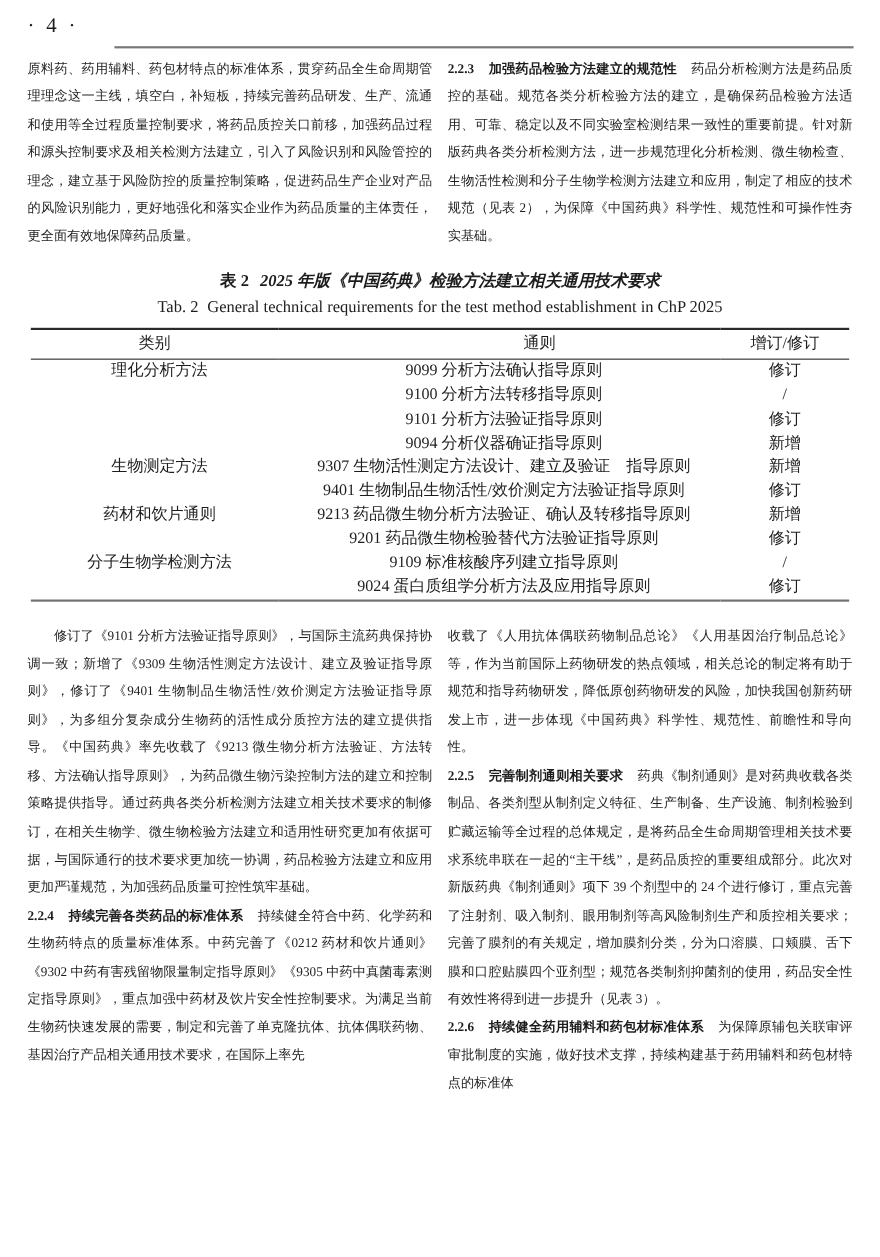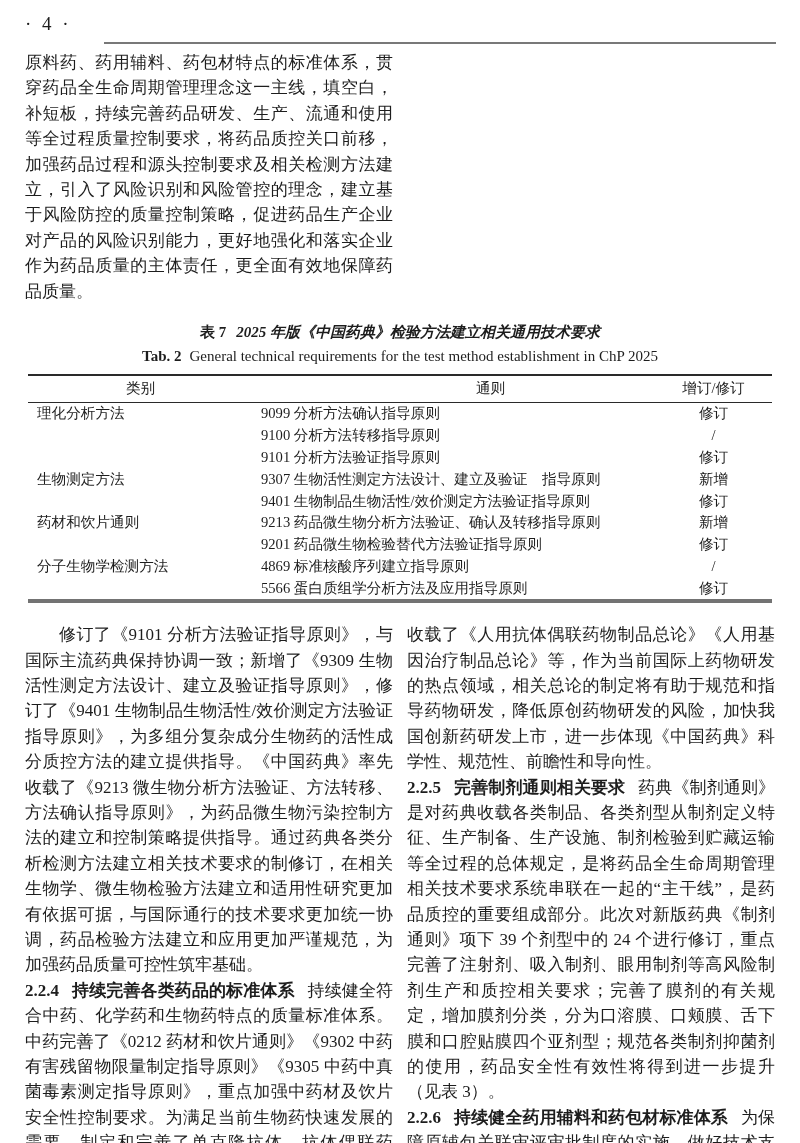--- a/index.html
+++ b/index.html
@@ -22,42 +22,42 @@
   .journal { white-space:nowrap; }
   .journal-cn { font-weight:bold; font-size:21px; letter-spacing:1px; }
   .journal-en { font-size:16px; margin-left:4px; }
   .head-rule {
     position:absolute; top:42px; left:104px; right:24px;
     height:2px; background:#787878;
   }
   
   .content { position:absolute; top:50px; left:25px; right:25px; }
   .cols { display:flex; justify-content:space-between; }
-  .col { width:368px; font-size:17px; line-height:25.4px; text-align:justify; }
+  .col { width:368px; font-size:12px; line-height:25.4px; text-align:justify; }
   p { margin:0; }
   .indent { text-indent:2em; }
   .sec-num { font-weight:bold; margin-right:13px; }
   .sec-title { font-weight:bold; margin-right:13px; }
   
   .table-block { margin-top:18px; }
   .cap-cn { text-align:center; font-size:15px; line-height:21px; }
   .cap-cn .cap-label { font-weight:bold; margin-right:10px; }
   .cap-cn .cap-text { font-weight:bold; font-style:italic; }
   .cap-en { text-align:center; font-size:15px; line-height:22px; margin-top:2px; }
-  .cap-en .cap-label { font-weight:bold; margin-right:8px;margin-top:40px; }
+  .cap-en .cap-label { font-weight:normal; margin-right:8px;margin-top:40px; }
   table.gt {
     width:744px; margin:7px auto 0; border-collapse:collapse;
     font-size:14.6px; line-height:17px;
-    border-top:2px solid #2a2a2a; border-bottom:4px solid #737373;
+    border-top:2px solid #2a2a2a; border-bottom:2px solid #737373;
   }
   table.gt th {
     font-weight:normal; padding:4px 0 5px;
     border-bottom:1.2px solid #2a2a2a;
   }
-  table.gt td { padding:2.4px 0; }
+  table.gt td { padding:2.4px 0;text-align:center; }
   .c-cat  { text-align:left; padding-left:9px !important; }
   .c-rule { text-align:left; padding-left:8px !important; }
   .c-stat { text-align:center; }
   th.h-cat  { text-align:center; }
   th.h-rule { text-align:center; padding-left:73px !important; }
   th.h-stat { text-align:center; }
   .bottom { margin-top:19px; }
 </style>
 </head>
 <body>
@@ -68,25 +68,28 @@
     <span class="page-num">· 4 ·</span>
   </div>
   <div class="head-rule"></div>
 
   <div class="content">
 
     <div class="cols">
       <div class="col">
         <p>原料药、药用辅料、药包材特点的标准体系，贯穿药品全生命周期管理理念这一主线，填空白，补短板，持续完善药品研发、生产、流通和使用等全过程质量控制要求，将药品质控关口前移，加强药品过程和源头控制要求及相关检测方法建立，引入了风险识别和风险管控的理念，建立基于风险防控的质量控制策略，促进药品生产企业对产品的风险识别能力，更好地强化和落实企业作为药品质量的主体责任，更全面有效地保障药品质量。</p>
       </div>
+      <div class="col">
+        <p><span class="sec-num">2.2.3</span><span class="sec-title">加强药品检验方法建立的规范性</span><span>药品分析检测方法是药品质控的基础。规范各类分析检验方法的建立，是确保药品检验方法适用、可靠、稳定以及不同实验室检测结果一致性的重要前提。针对新版药典各类分析检测方法，进一步规范理化分析检测、微生物检查、生物活性检测和分子生物学检测方法建立和应用，制定了相应的技术规范（见表 2），为保障《中国药典》科学性、规范性和可操作性夯实基础。</span></p>
+      </div>
     </div>
 
     <div class="table-block">
       <div class="cap-cn">
-        <span class="cap-label">表 7</span><span class="cap-text">2025 年版《中国药典》检验方法建立相关通用技术要求</span>
+        <span class="cap-label">表 2</span><span class="cap-text">2025 年版《中国药典》检验方法建立相关通用技术要求</span>
       </div>
       <div class="cap-en">
         <span class="cap-label">Tab. 2</span><span>General technical requirements for the test method establishment in ChP 2025</span>
       </div>
       <table class="gt">
         <colgroup>
             <col style="width:225px">
             <col>
             <col style="width:117px">
           </colgroup>
@@ -107,20 +110,25 @@
               <td class="c-cat"></td>
               <td class="c-rule">9100 分析方法转移指导原则</td>
               <td class="c-stat">/</td>
             </tr>
           <tr>
               <td class="c-cat"></td>
               <td class="c-rule">9101 分析方法验证指导原则</td>
               <td class="c-stat">修订</td>
             </tr>
           <tr>
+              <td class="c-cat"></td>
+              <td class="c-rule">9094 分析仪器确证指导原则</td>
+              <td class="c-stat">新增</td>
+            </tr>
+          <tr>
               <td class="c-cat">生物测定方法</td>
               <td class="c-rule">9307 生物活性测定方法设计、建立及验证　指导原则</td>
               <td class="c-stat">新增</td>
             </tr>
           <tr>
               <td class="c-cat"></td>
               <td class="c-rule">9401 生物制品生物活性/效价测定方法验证指导原则</td>
               <td class="c-stat">修订</td>
             </tr>
           <tr>
@@ -128,26 +136,26 @@
               <td class="c-rule">9213 药品微生物分析方法验证、确认及转移指导原则</td>
               <td class="c-stat">新增</td>
             </tr>
           <tr>
               <td class="c-cat"></td>
               <td class="c-rule">9201 药品微生物检验替代方法验证指导原则</td>
               <td class="c-stat">修订</td>
             </tr>
           <tr>
               <td class="c-cat">分子生物学检测方法</td>
-              <td class="c-rule">4869 标准核酸序列建立指导原则</td>
+              <td class="c-rule">9109 标准核酸序列建立指导原则</td>
               <td class="c-stat">/</td>
             </tr>
           <tr>
               <td class="c-cat"></td>
-              <td class="c-rule">5566 蛋白质组学分析方法及应用指导原则</td>
+              <td class="c-rule">9024 蛋白质组学分析方法及应用指导原则</td>
               <td class="c-stat">修订</td>
             </tr>
         </tbody>
       </table>
     </div>
 
     <div class="cols bottom">
       <div class="col">
         <p class="indent">修订了《9101 分析方法验证指导原则》，与国际主流药典保持协调一致；新增了《9309 生物活性测定方法设计、建立及验证指导原则》，修订了《9401 生物制品生物活性/效价测定方法验证指导原则》，为多组分复杂成分生物药的活性成分质控方法的建立提供指导。《中国药典》率先收载了《9213 微生物分析方法验证、方法转移、方法确认指导原则》，为药品微生物污染控制方法的建立和控制策略提供指导。通过药典各类分析检测方法建立相关技术要求的制修订，在相关生物学、微生物检验方法建立和适用性研究更加有依据可据，与国际通行的技术要求更加统一协调，药品检验方法建立和应用更加严谨规范，为加强药品质量可控性筑牢基础。</p>
         <p><span class="sec-num">2.2.4</span><span class="sec-title">持续完善各类药品的标准体系</span><span>持续健全符合中药、化学药和生物药特点的质量标准体系。中药完善了《0212 药材和饮片通则》《9302 中药有害残留物限量制定指导原则》《9305 中药中真菌毒素测定指导原则》，重点加强中药材及饮片安全性控制要求。为满足当前生物药快速发展的需要，制定和完善了单克隆抗体、抗体偶联药物、基因治疗产品相关通用技术要求，在国际上率先</span></p>

